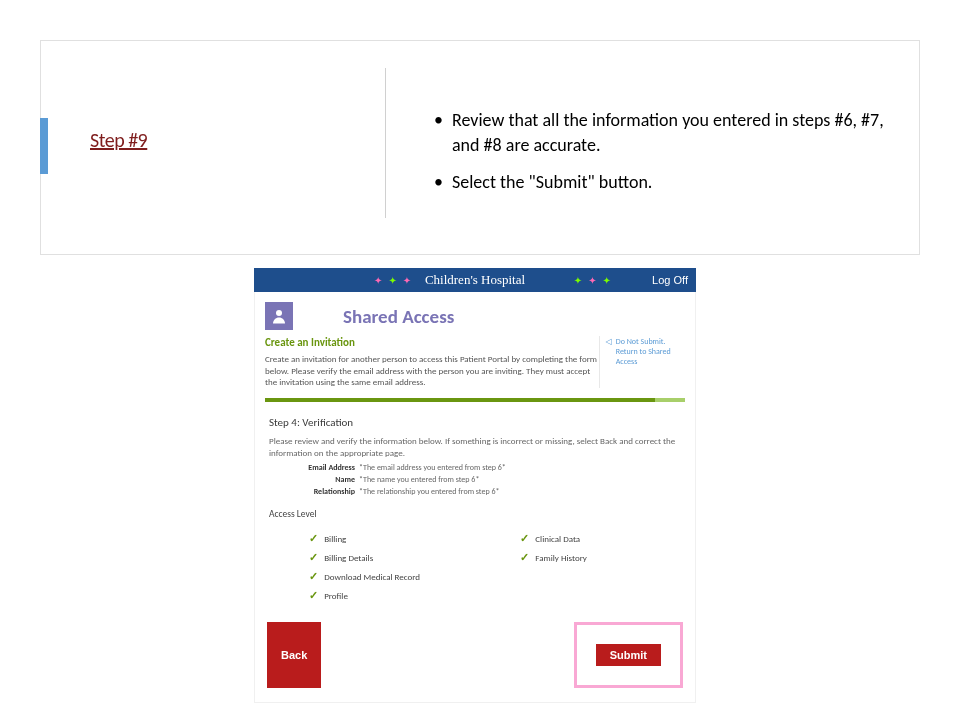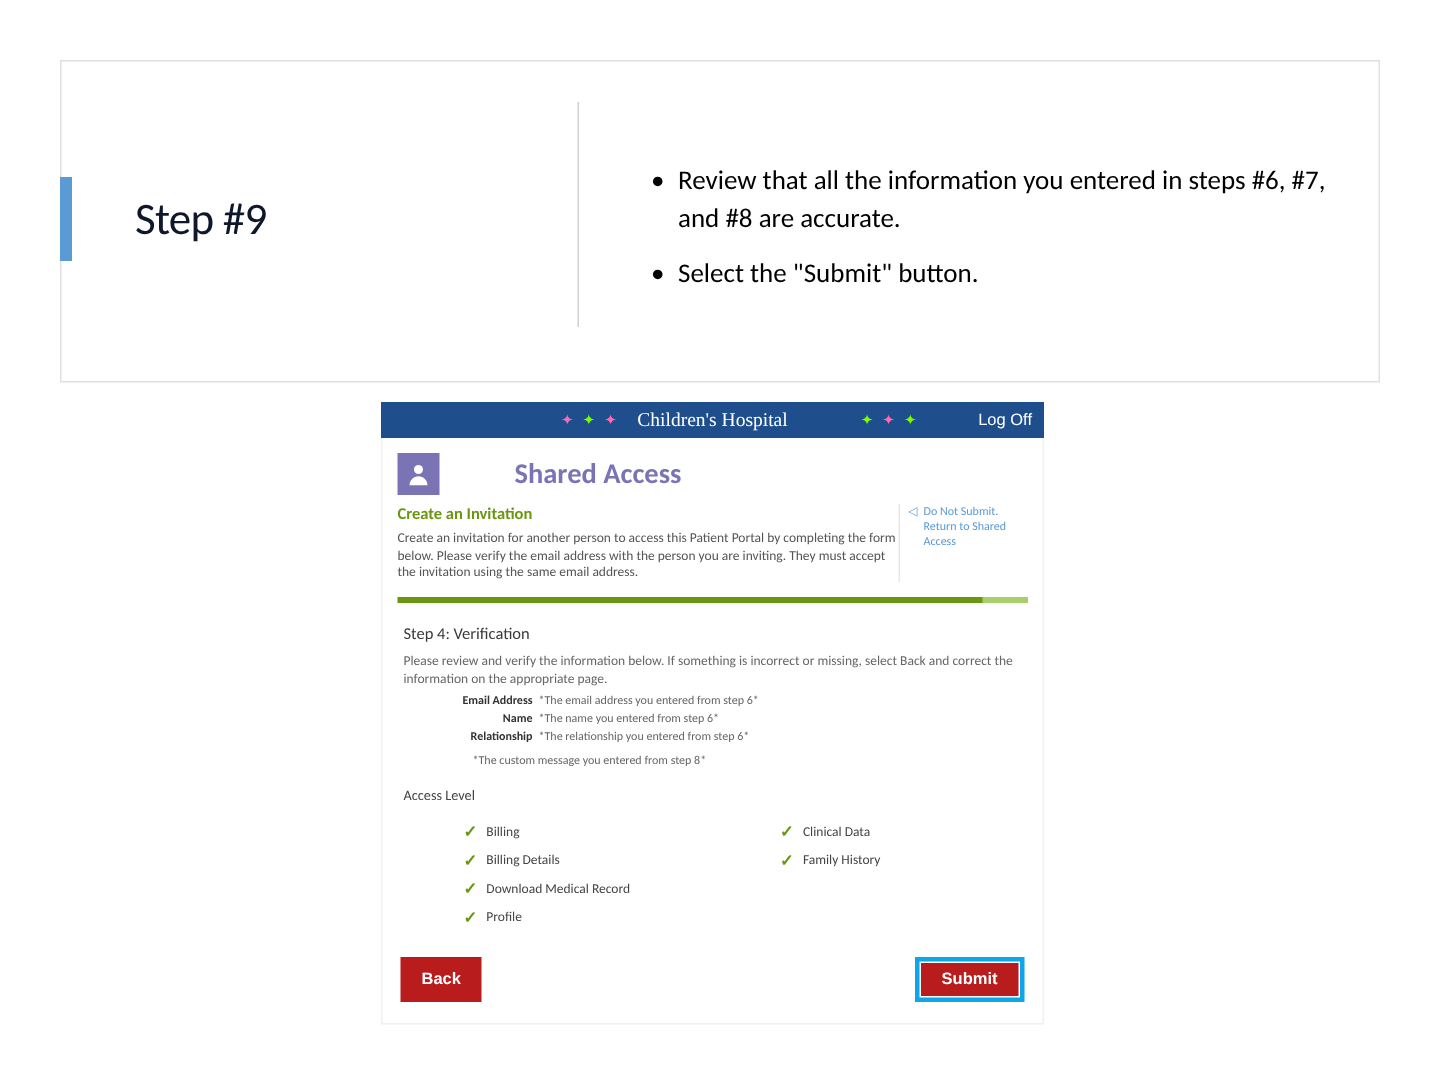--- a/index.html
+++ b/index.html
@@ -25,23 +25,24 @@
     left: 40px;
     top: 118px;
     width: 8px;
     height: 56px;
     background: #5b9bd5;
   }
   .step-title {
     position: absolute;
     left: 90px;
     top: 128px;
-    font-size: 30px;
-    color: #0f172a;
+    font-size: 20px;
+    color: #7f1d1d;
     letter-spacing: -0.5px;
+    text-decoration: underline;
   }
   .vline {
     position: absolute;
     left: 385px;
     top: 68px;
     width: 1px;
     height: 150px;
     background: #d0d0d0;
   }
   .bullets {
@@ -224,22 +225,22 @@
   .btn {
     background: #b91c1c;
     color: #fff;
     font-size: 11px;
     font-weight: bold;
     padding: 5px 14px;
     border: none;
     cursor: pointer;
   }
   .submit-wrap {
-    border: 3px solid #0ea5e9;
-    padding: 1px;
+    border: 3px solid #f9a8d4;
+    padding: 19px;
   }
 </style>
 </head>
 <body>
 
 <div class="slide-box"></div>
 <div class="accent-bar"></div>
 <div class="step-title">Step #9</div>
 <div class="vline"></div>
 <ul class="bullets">
@@ -298,21 +299,20 @@
 
       <div class="info-grid">
         <div class="lbl">Email Address</div>
         <div class="val">*The email address you entered from step 6*</div>
         <div class="lbl">Name</div>
         <div class="val">*The name you entered from step 6*</div>
         <div class="lbl">Relationship</div>
         <div class="val">*The relationship you entered from step 6*</div>
       </div>
 
-      <div class="custom-msg-val">*The custom message you entered from step 8*</div>
 
       <div class="section-label">Access Level</div>
       <div class="access-cols">
         <div class="access-col">
           <div class="item">
               <span class="check">✓</span>
               <span>Billing</span>
             </div>
           <div class="item">
               <span class="check">✓</span>

